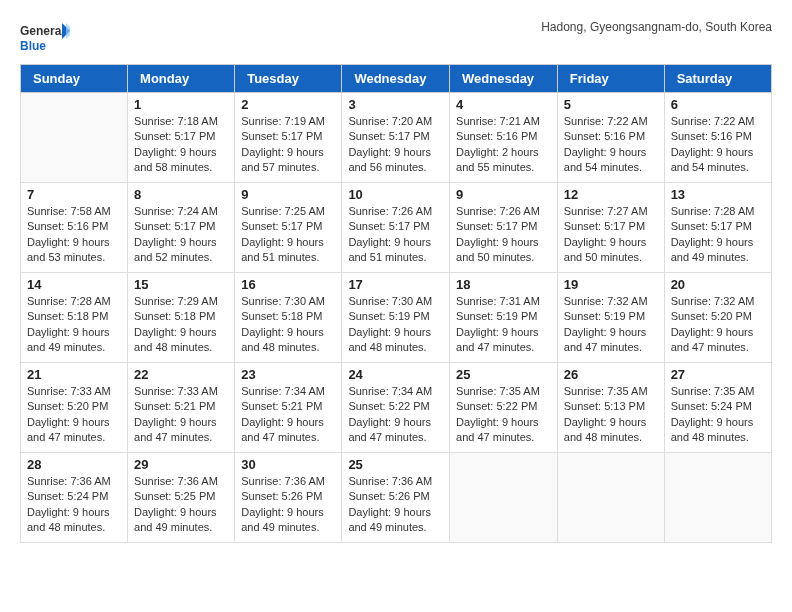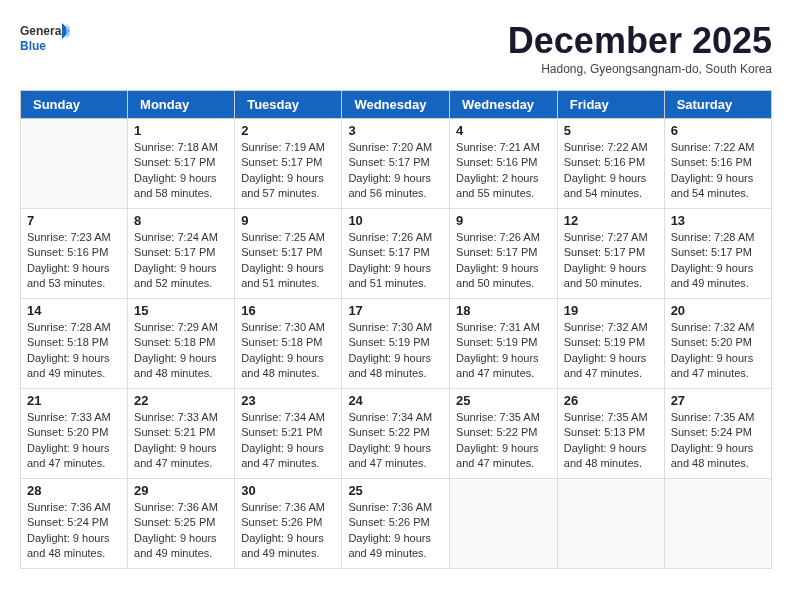--- a/index.html
+++ b/index.html
@@ -78,21 +78,20 @@
   <div class="header-logo">
     <div class="logo">
     <svg width="50" height="40" viewBox="0 0 50 40" xmlns="http://www.w3.org/2000/svg">
       <text x="0" y="15" font-size="12" font-weight="bold" fill="#333" font-family="Arial">General</text>
       <text x="0" y="30" font-size="12" font-weight="bold" fill="#1565c0" font-family="Arial">Blue</text>
       <polygon points="42,3 50,11 42,19" fill="#1565c0"></polygon>
       <polygon points="46,3 54,11 46,19" fill="#90caf9" opacity="0.7"></polygon>
     </svg>
   </div>
     <div>
-      <div class="month-title">December 2025</div>
       <div class="subtitle">Hadong, Gyeongsangnam-do, South Korea</div>
     </div>
   </div>
 
   <table class="calendar">
     <thead>
       <tr>
         <th>Sunday</th>
         <th>Monday</th>
         <th>Tuesday</th>
@@ -151,21 +150,21 @@
             <div>Sunrise: 7:22 AM</div>
             <div>Sunset: 5:16 PM</div>
             <div>Daylight: 9 hours and 54 minutes.</div>
           </div>
         </td>
         </tr>
         <tr>
           <td>
           <span class="day-number">7</span>
           <div class="day-info">
-            <div>Sunrise: 7:23 AM</div>
+            <div>Sunrise: 7:58 AM</div>
             <div>Sunset: 5:16 PM</div>
             <div>Daylight: 9 hours and 53 minutes.</div>
           </div>
         </td>
           <td>
           <span class="day-number">8</span>
           <div class="day-info">
             <div>Sunrise: 7:24 AM</div>
             <div>Sunset: 5:17 PM</div>
             <div>Daylight: 9 hours and 52 minutes.</div>

